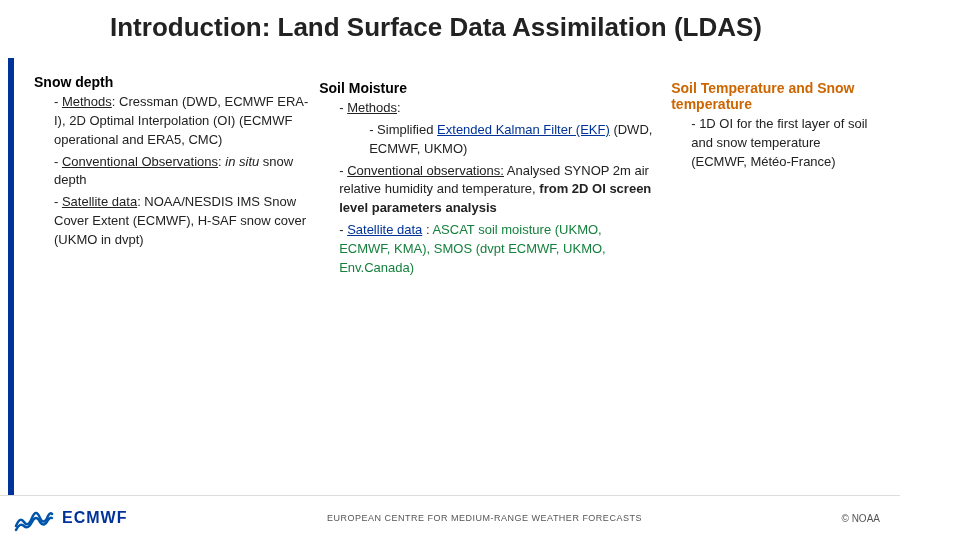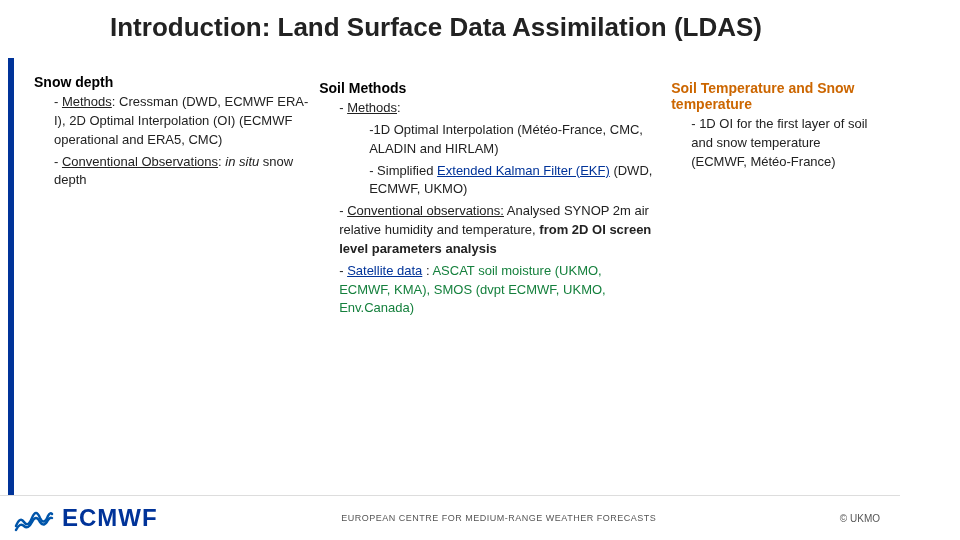--- a/index.html
+++ b/index.html
@@ -101,21 +101,21 @@
       align-items: center;
       gap: 8px;
     }
 
     .ecmwf-logo-icon {
       width: 40px;
       height: 28px;
     }
 
     .ecmwf-logo-text {
-      font-size: 24px;
+      font-size: 16px;
       font-weight: bold;
       color: #003399;
       letter-spacing: 1px;
     }
 
     .footer-center {
       font-size: 9px;
       color: #555555;
       letter-spacing: 0.5px;
       text-transform: uppercase;
@@ -141,32 +141,32 @@
       <div class="section-heading">Snow depth</div>
 
       <div class="bullet-item">
         - <span class="underline">Methods</span>: Cressman (DWD, ECMWF ERA-I), 2D Optimal Interpolation (OI) (ECMWF operational and ERA5, CMC)
       </div>
 
       <div class="bullet-item">
         - <span class="underline">Conventional Observations</span>: <span class="italic">in situ</span> snow depth
       </div>
 
+      <div class="bullet-item">
+        - <span class="underline">Satellite data</span>: NOAA/NESDIS IMS Snow Cover Extent (ECMWF), H-SAF snow cover (UKMO in dvpt)
+      </div>
     </div>
 
     <div style="margin-top:6px;">
-      <div class="section-heading">Soil Methods</div>
+      <div class="section-heading">Soil Moisture</div>
 
       <div class="bullet-item">
         - <span class="underline">Methods</span>:
       </div>
 
-      <div class="bullet-item sub">
-        -1D Optimal Interpolation (Météo-France, CMC, ALADIN and HIRLAM)
-      </div>
 
       <div class="bullet-item sub">
         - Simplified <span class="colored-link">Extended Kalman Filter (EKF)</span> (DWD, ECMWF, UKMO)
       </div>
 
       <div class="bullet-item">
         - <span class="underline">Conventional observations:</span> Analysed SYNOP 2m air relative humidity and temperature, <span class="bold">from 2D OI screen level parameters analysis</span>
       </div>
 
       <div class="bullet-item">
@@ -186,15 +186,15 @@
   <div class="footer">
     <div class="footer-logo">
 
       <svg class="ecmwf-logo-icon" viewBox="0 0 40 28" fill="none" xmlns="http://www.w3.org/2000/svg">
         <path d="M2 22 Q6 12 10 18 Q14 24 18 14 Q22 4 26 14 Q30 22 34 12 Q36 8 38 10" stroke="#0055aa" stroke-width="2.5" fill="none" stroke-linecap="round"></path>
         <path d="M2 26 Q6 18 10 22 Q14 26 18 18 Q22 10 26 18 Q30 24 34 16 Q36 13 38 14" stroke="#0055aa" stroke-width="2.5" fill="none" stroke-linecap="round"></path>
       </svg>
       <span class="ecmwf-logo-text">ECMWF</span>
     </div>
     <div class="footer-center">EUROPEAN CENTRE FOR MEDIUM-RANGE WEATHER FORECASTS</div>
-    <div class="footer-right">© UKMO</div>
+    <div class="footer-right">© NOAA</div>
   </div>
 </div>
 
 </body></html>

